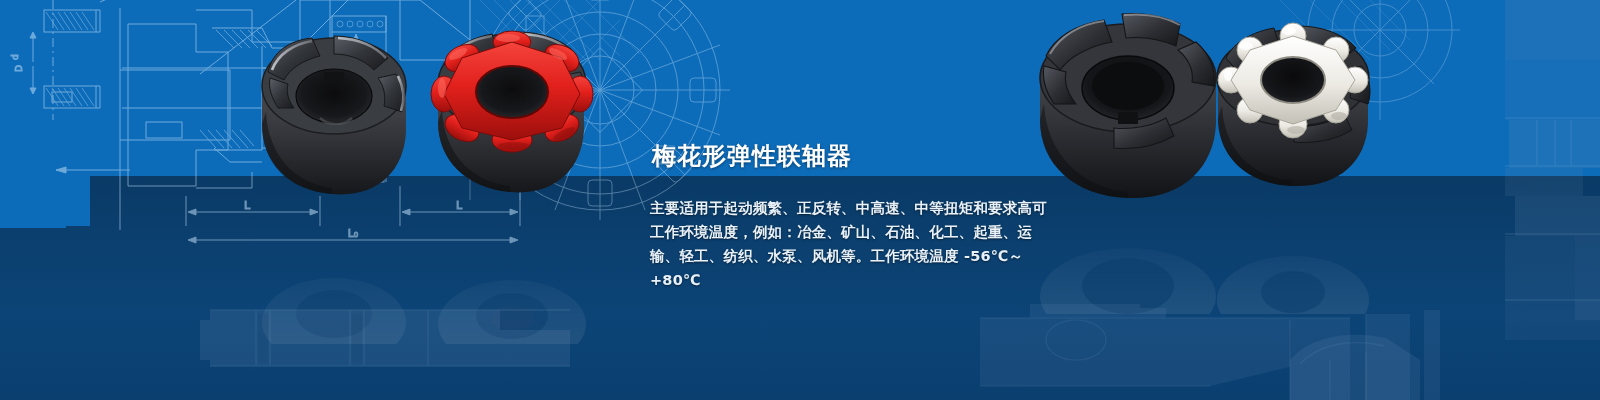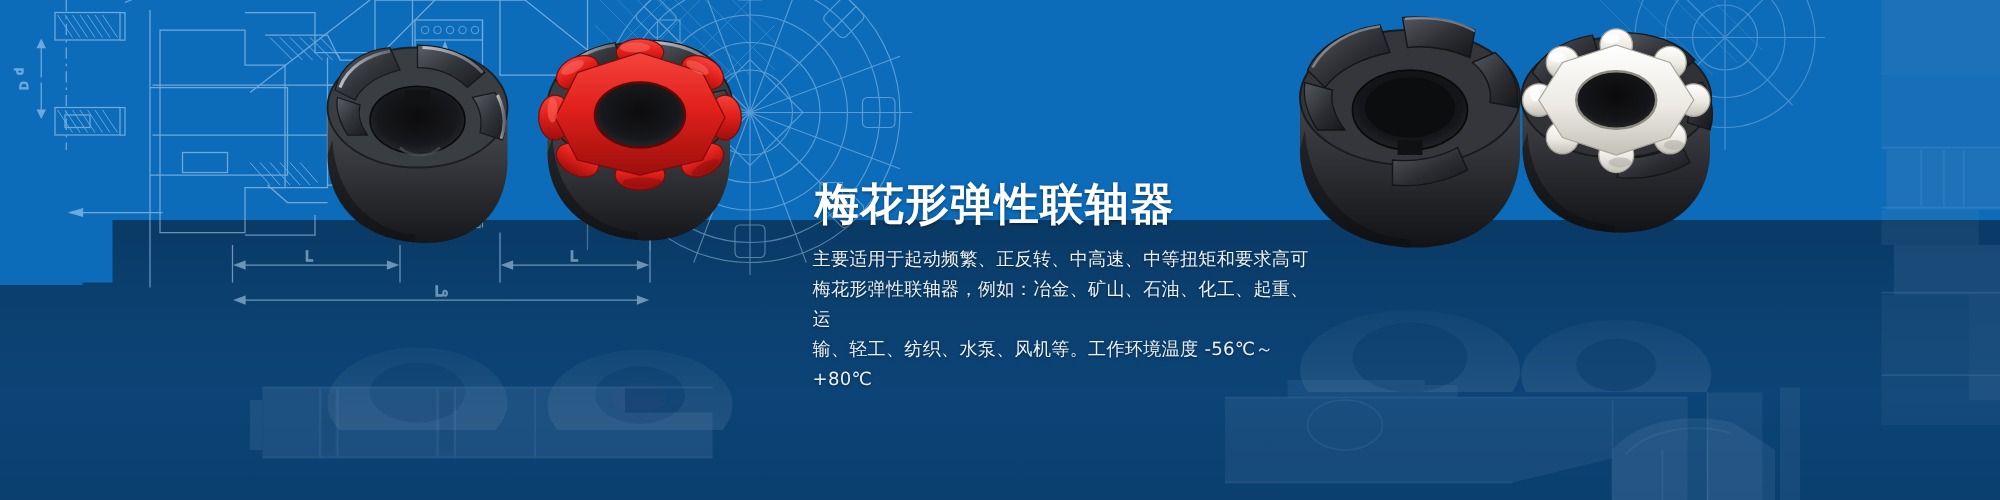--- a/index.html
+++ b/index.html
@@ -59,27 +59,27 @@
   
   .reflection{position:absolute;transform:scaleY(-1);opacity:.22;
     -webkit-mask-image:linear-gradient(to top,transparent 0%,rgba(0,0,0,.2) 35%,rgba(0,0,0,.85) 100%);
             mask-image:linear-gradient(to top,transparent 0%,rgba(0,0,0,.2) 35%,rgba(0,0,0,.85) 100%);}
   .r-left{left:228px;top:224px;width:400px;height:120px;}
   .r-right{left:1018px;top:204px;width:360px;height:110px;}
 
   
   .headline{
     position:absolute;left:652px;top:140px;
-    font-size:35px;font-weight:bold;color:#ffffff;letter-spacing:1px;
+    font-size:24px;font-weight:bold;color:#ffffff;letter-spacing:1px;
     text-shadow:0 1px 3px rgba(0,0,0,.45);
     white-space:nowrap;
   }
   .body-text{
     position:absolute;left:650px;top:196px;width:400px;
-    color:#e9f1f8;font-size:14.5px;line-height:24px;font-weight:normal;
+    color:#e9f1f8;font-size:14.5px;line-height:24px;font-weight:bold;
     text-shadow:0 1px 2px rgba(0,0,0,.5);
     letter-spacing:.2px;
   }
   .body-text p{margin:0;}
 </style>
 </head>
 <body>
 
 <div id="banner">
 
@@ -497,17 +497,17 @@
     <g stroke="#9bbad8" stroke-width="1.3" fill="none" opacity=".45">
       <path d="M10 34 C 28 14 62 8 94 16"></path>
       <path d="M40 70 V 30 M76 70 V 22"></path>
     </g>
   </svg>
 
   <div class="headline">梅花形弹性联轴器</div>
 
   <div class="body-text">
     <p>主要适用于起动频繁、正反转、中高速、中等扭矩和要求高可</p>
-    <p>梅花形弹性联轴器，例如：冶金、矿山、石油、化工、起重、运</p>
+    <p>工作环境温度，例如：冶金、矿山、石油、化工、起重、运</p>
     <p>输、轻工、纺织、水泵、风机等。工作环境温度 -56℃～+80℃</p>
   </div>
 
 </div>
 
 </body></html>

